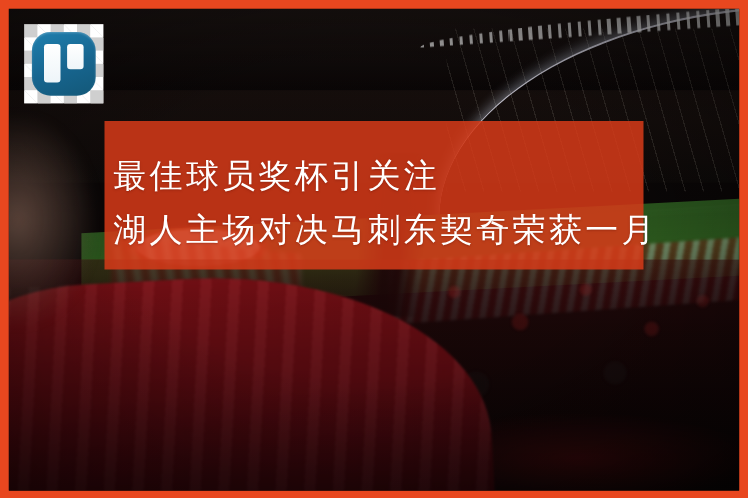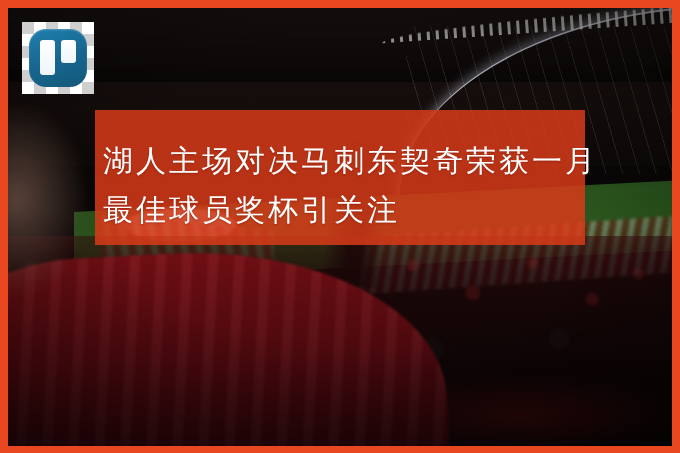--- a/index.html
+++ b/index.html
@@ -315,22 +315,22 @@
         <div class="crowd-speckle"></div>
       </div>
       <div class="drape">
         <div class="drape-folds"></div>
       </div>
       <div class="arm"></div>
       <div class="vignette"></div>
     </div>
 
     <div class="banner">
+      <div class="banner-line">最佳球员奖杯引关注</div>
       <div class="banner-line">湖人主场对决马刺东契奇荣获一月</div>
-      <div class="banner-line">最佳球员奖杯引关注</div>
     </div>
 
     <div class="logo-badge">
       <div class="logo-tile">
         <div class="bar bar-left"></div>
         <div class="bar bar-right"></div>
       </div>
     </div>
 
   </div>

